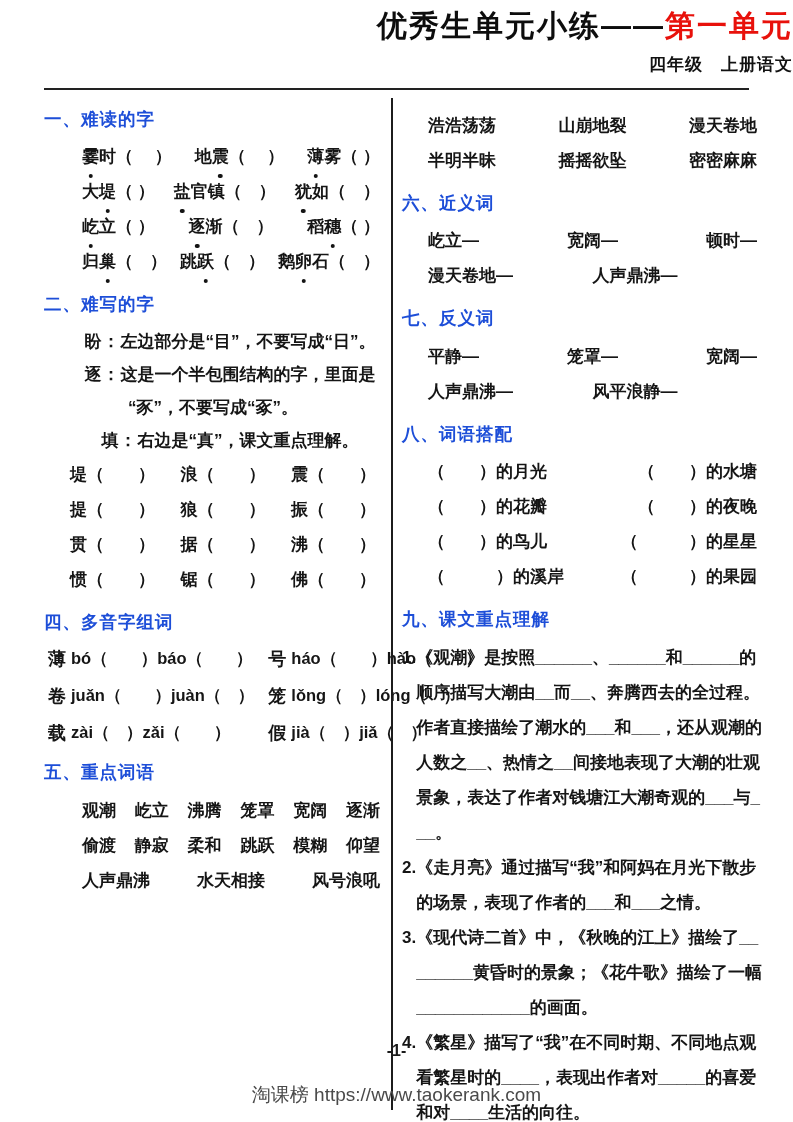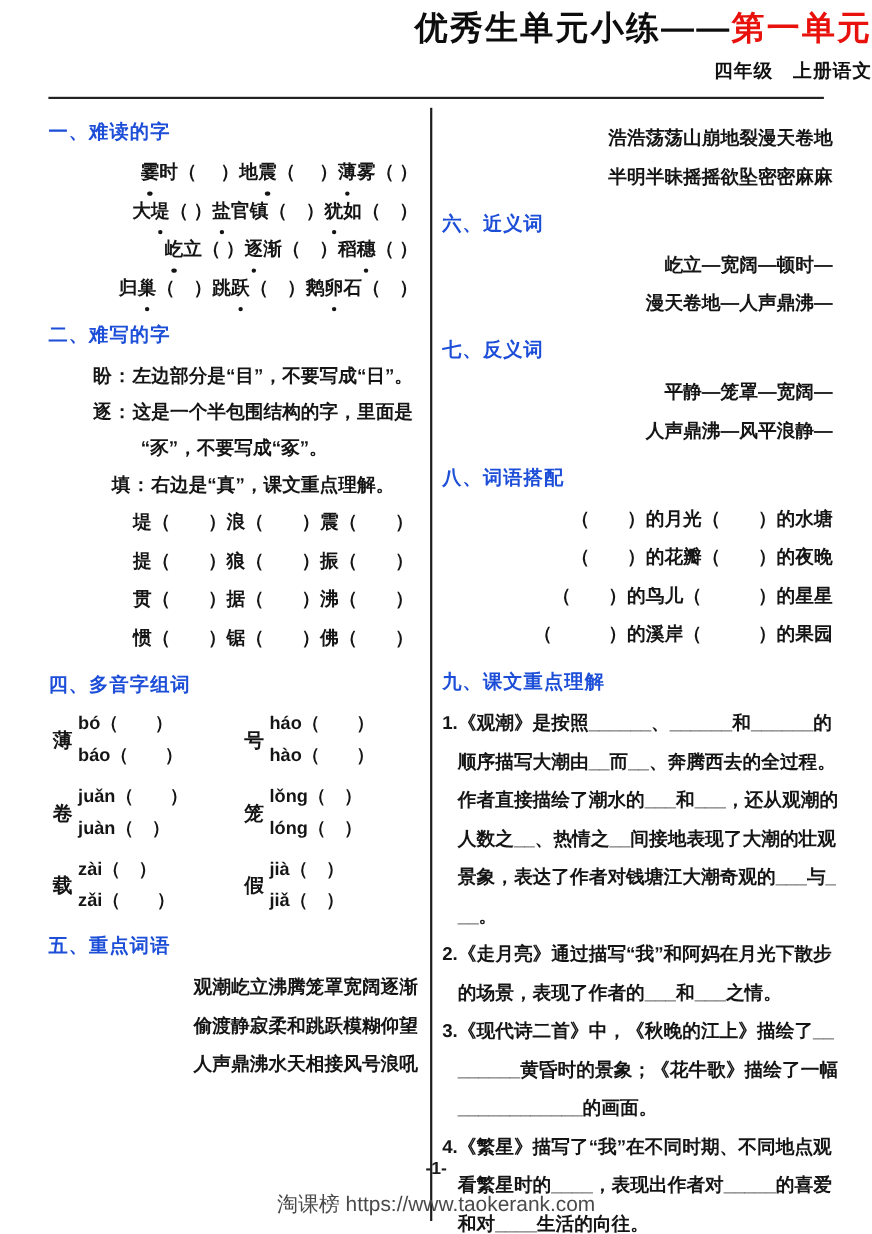--- a/index.html
+++ b/index.html
@@ -17,45 +17,45 @@
   .rule{border:none;border-top:2.2px solid #222;margin:12px 44px 0 44px;}
   
   .columns{display:flex;align-items:stretch;padding:4px 30px 0 44px;min-height:916px;}
   .col-left{width:338px;flex:none;}
   .divider{width:2px;background:#1c1c1c;margin:4px 9px 20px 9px;flex:none;}
   .col-right{flex:1;min-width:0;}
   
   .sec-heading{font-size:17.5px;line-height:1.45;margin:13px 0 7px 0;letter-spacing:1px;color:#1d4ed8;}
   .col-right > .word-rows:first-child{margin-top:14px;}
   .word-rows{margin:0 0 4px 0;}
-  .word-row{display:flex;justify-content:flex-end;line-height:35px;font-size:17px;padding:0 6px 0 26px;white-space:pre;}
+  .word-row{display:flex;justify-content:space-between;line-height:35px;font-size:17px;padding:0 6px 0 26px;white-space:pre;}
   .word-row.deep{padding-left:38px;padding-right:2px;}
   .word-row span{white-space:pre;}
   
   .dotted{position:relative;display:inline-block;}
   .dotted::after{content:"";position:absolute;left:50%;bottom:-4px;transform:translateX(-50%);
     width:4.5px;height:4.5px;border-radius:50%;background:#141414;}
   
   .paras p{margin:0;text-indent:2em;font-size:17px;line-height:33px;text-align:center;}
   .paras .lead{letter-spacing:1px;}
   
   .poly{display:grid;grid-template-columns:1fr 1fr;column-gap:14px;row-gap:8px;padding:2px 0 0 4px;}
   .poly-pair{display:flex;align-items:center;}
   .poly-char{font-size:18px;flex:none;margin-right:5px;}
-  .poly-readings{display:flex;flex-direction:column;}
+  .poly-readings{display:flex;flex-direction:row;}
   .poly-readings span{font-size:16.5px;line-height:29px;white-space:pre;}
   
   .numlist{margin-top:2px;}
   .num-item{display:flex;font-size:17px;line-height:35px;}
   .num-item .num{flex:none;}
   .num-item .txt{flex:1;min-width:0;word-break:break-all;}
   
   .footer{position:absolute;left:0;right:0;bottom:14px;text-align:center;}
   .pageno{font-size:16px;color:#1a1a1a;}
-  .watermark{font-size:19px;font-weight:normal;color:#4a4a4a;margin-top:10px;
+  .watermark{font-size:19px;font-weight:normal;color:#4a4a4a;margin-top:22px;
     font-family:"Liberation Sans","DejaVu Sans",sans-serif;}
 </style>
 </head>
 <body>
 
 <div class="page" style="--accent: #e8110b;">
   <div class="hdr">
     <div class="title"><span>优秀生单元小练——</span><span class="red">第一单元</span></div>
     <div class="subtitle">四年级　上册语文</div>
   </div>

